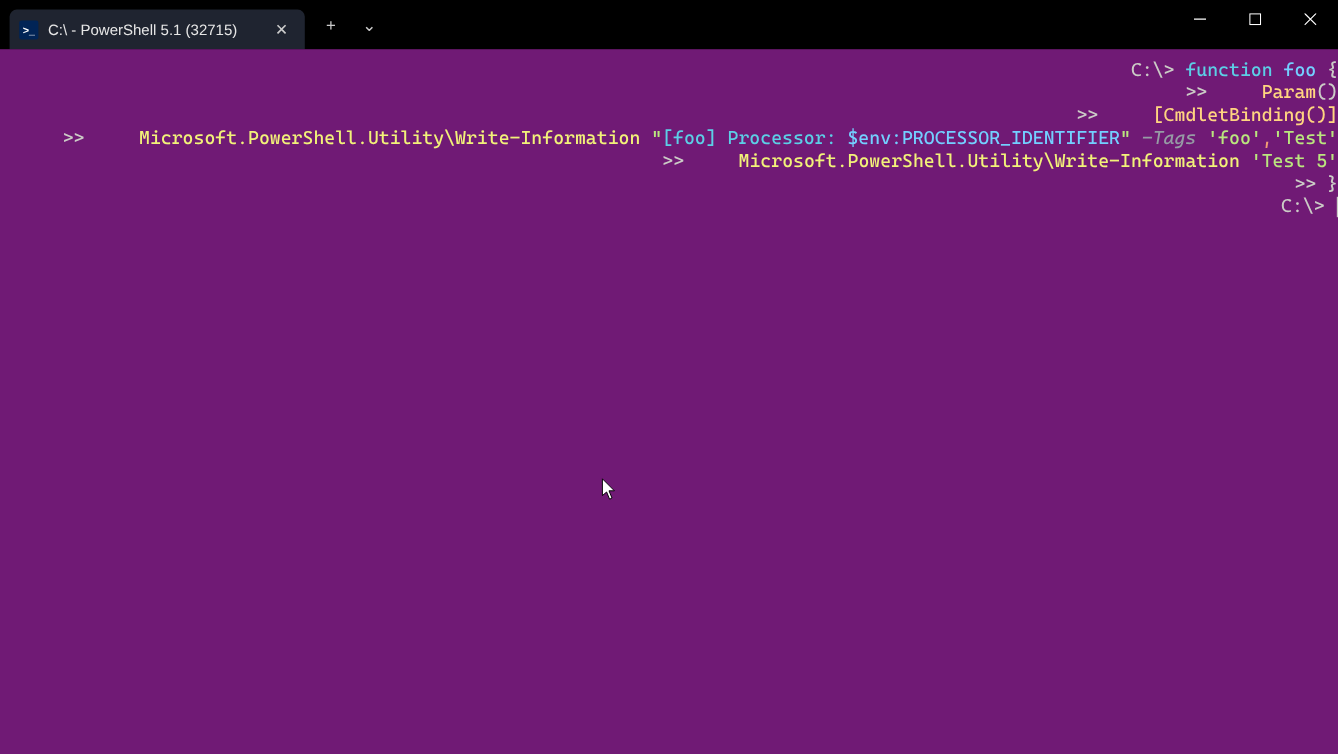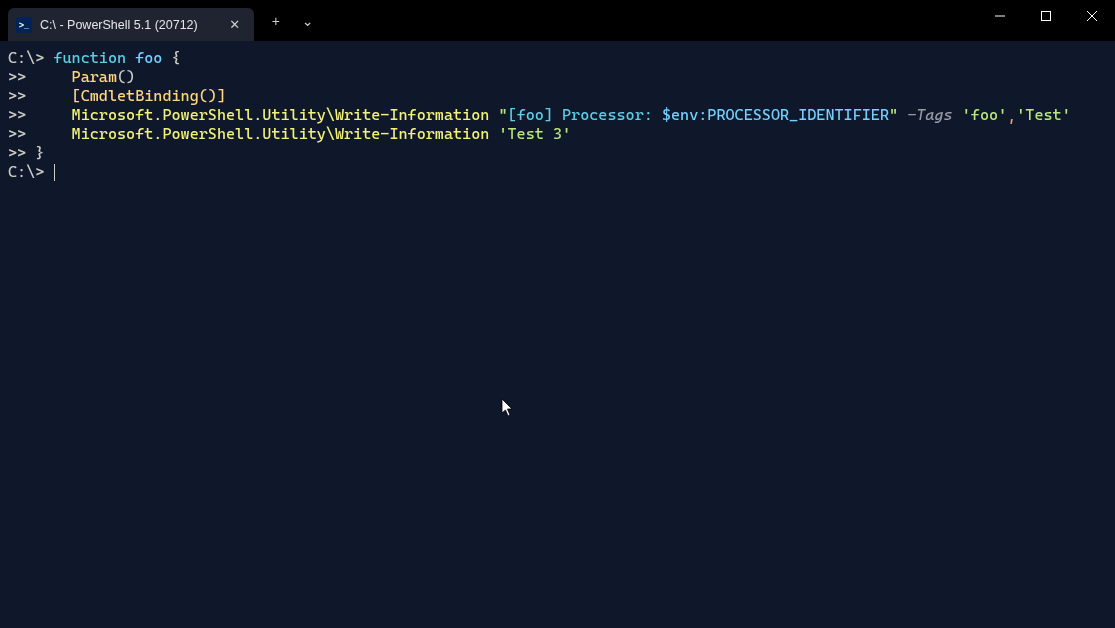--- a/index.html
+++ b/index.html
@@ -30,23 +30,23 @@
   .spacer { flex: 1; }
   .win-controls { display: flex; height: 32px; }
   .win-btn {
     width: 46px; height: 32px; display: flex; align-items: center; justify-content: center;
     color: #fff; cursor: pointer;
   }
   .win-btn svg { width: 10px; height: 10px; }
 
   
   .terminal {
-    width: 1115px; height: 587px; background: #0f172a; padding: 8px 0 0 8px;
+    width: 1115px; height: 587px; background: #701a75; padding: 8px 0 0 8px;
     font-family: "Cascadia Mono", "Consolas", monospace; font-size: 15.5px;
-    line-height: 19px; color: #cbccc6; position: relative;
+    line-height: 19px; color: #cbccc6; position: relative; text-align: right;
   }
   .line { white-space: pre; }
   .fg      { color: #cbccc6; }
   .kw      { color: #5ccfe6; }              
   .name    { color: #73d0ff; }              
   .attr    { color: #ffd580; }              
   .cmd     { color: #f2f279; }              
   .str     { color: #bae67e; }              
   .dstr    { color: #bae67e; }              
   .interp  { color: #5ccfe6; }              
@@ -63,21 +63,21 @@
     position: absolute; left: 501px; top: 357px; width: 14px; height: 20px;
     pointer-events: none;
   }
 </style>
 </head>
 <body>
 
 <div class="titlebar">
   <div class="tab">
     <div class="tab-icon">&gt;_</div>
-    <div class="tab-title">C:\ - PowerShell 5.1 (20712)</div>
+    <div class="tab-title">C:\ - PowerShell 5.1 (32715)</div>
     <div class="tab-close">✕</div>
   </div>
   <div class="tab-actions">
     <div class="tab-btn">+</div>
     <div class="tab-btn">⌄</div>
   </div>
   <div class="spacer"></div>
   <div class="win-controls">
     <div class="win-btn">
       <svg viewBox="0 0 10 10">
@@ -95,19 +95,19 @@
         </svg>
     </div>
   </div>
 </div>
 
 <div class="terminal" id="terminal">
   <div class="line"><span class="fg">C:\&gt; </span><span class="kw">function</span><span class="fg"> </span><span class="name">foo</span><span class="fg"> {</span></div>
     <div class="line"><span class="fg">&gt;&gt;     </span><span class="attr">Param</span><span class="fg">()</span></div>
     <div class="line"><span class="fg">&gt;&gt;     </span><span class="attr">[CmdletBinding()]</span></div>
     <div class="line"><span class="fg">&gt;&gt;     </span><span class="cmd">Microsoft.PowerShell.Utility\Write-Information</span><span class="fg"> </span><span class="dstr">"</span><span class="interp">[foo] Processor: </span><span class="var">$env:PROCESSOR_IDENTIFIER</span><span class="dstr">"</span><span class="fg"> </span><span class="param">-Tags</span><span class="fg"> </span><span class="str">'foo'</span><span class="comma">,</span><span class="str">'Test'</span></div>
-    <div class="line"><span class="fg">&gt;&gt;     </span><span class="cmd">Microsoft.PowerShell.Utility\Write-Information</span><span class="fg"> </span><span class="str">'Test 3'</span></div>
+    <div class="line"><span class="fg">&gt;&gt;     </span><span class="cmd">Microsoft.PowerShell.Utility\Write-Information</span><span class="fg"> </span><span class="str">'Test 5'</span></div>
     <div class="line"><span class="fg">&gt;&gt; }</span></div>
     <div class="line"><span class="fg">C:\&gt; </span><span class="cursor"></span></div>
     <svg class="mouse-pointer" viewBox="0 0 14 20">
     <path d="M1 1 L1 15 L4.5 12 L7 18 L9 17 L6.5 11 L11 11 Z" fill="#fff" stroke="#000" stroke-width="0.8"></path>
   </svg>
 </div>
 
 </body></html>

